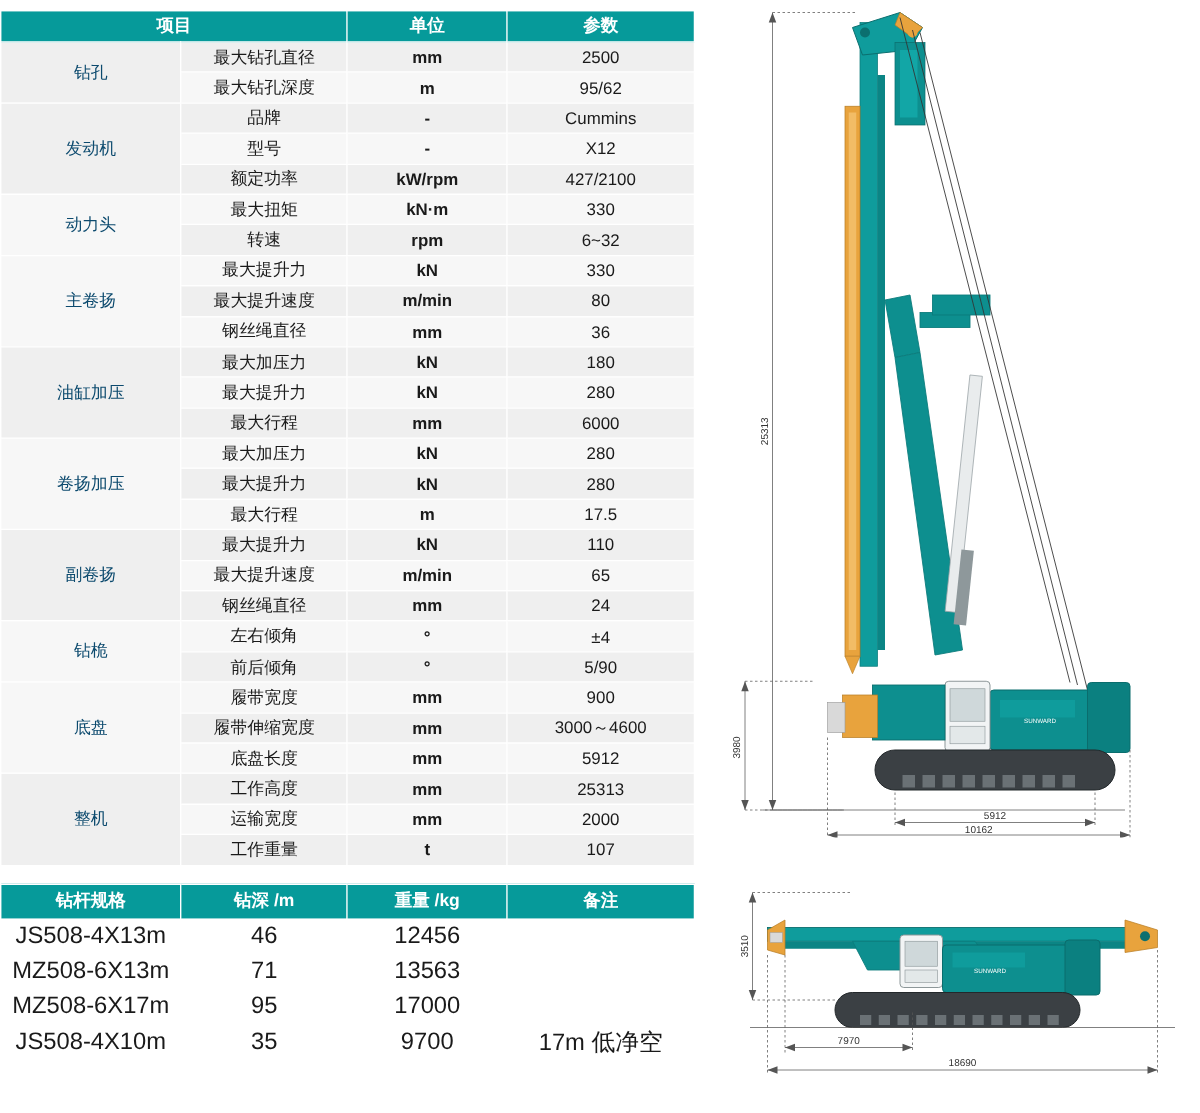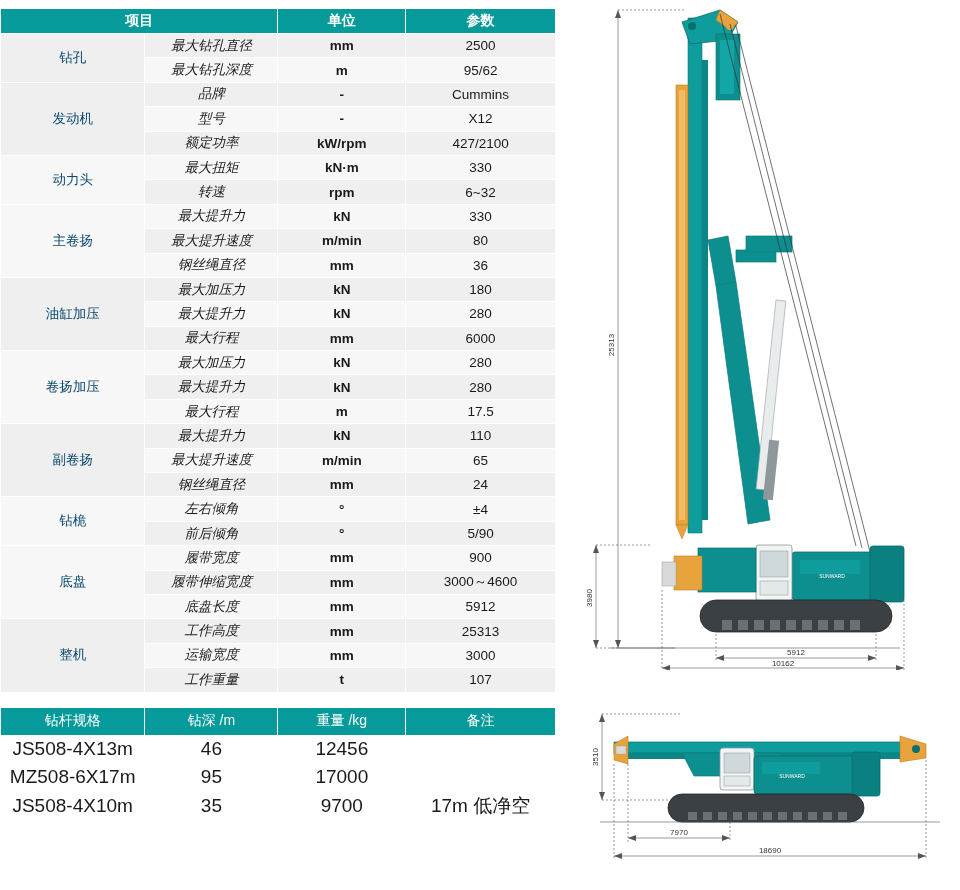--- a/index.html
+++ b/index.html
@@ -25,31 +25,31 @@
     height:23.4px;
   }
   .spec-table thead th{
     background:#069a9a;
     color:#ffffff;
     font-weight:bold;
     height:24px;
     font-size:14px;
   }
   .grp{background:#efefef;font-size:14px;color:#0c4a6e;}
-  .itm{background:#efefef;font-style:italic;}
+  .itm{background:#efefef;}
   .unit{background:#efefef;font-weight:bold;}
   .val{background:#efefef;}
   .spec-table tbody tr:nth-child(odd) td{background:#efefef;}
   .spec-table tbody tr:nth-child(even) td{background:#f7f7f7;}
   .spec-table tbody td.grp{background:#efefef;}
 
   
   .rod-table{margin-top:14px;}
   .rod-table th{
-    background:#069a9a;color:#fff;font-weight:normal;
+    background:#069a9a;color:#fff;font-weight:bold;
     font-size:14px;height:25px;border:1px solid #fff;text-align:center;
   }
   .rod-table td{
     font-size:19px;height:25px;border:1px solid #fff;text-align:center;
     background:#ffffff;
   }
   .rod-table td.first{text-align:center;}
 
   
   .right{position:absolute;left:570px;top:0;width:390px;height:890px;}
@@ -220,21 +220,21 @@
 
         <tr>
           <td class="grp" rowspan="3">整机</td>
           <td class="itm">工作高度</td>
           <td class="unit">mm</td>
           <td class="val">25313</td>
         </tr>
         <tr>
           <td class="itm">运输宽度</td>
           <td class="unit">mm</td>
-          <td class="val">3000</td>
+          <td class="val">2000</td>
         </tr>
         <tr>
           <td class="itm">工作重量</td>
           <td class="unit">t</td>
           <td class="val">107</td>
         </tr>
       </tbody>
     </table>
 
     <table class="rod-table">
@@ -250,20 +250,26 @@
           <th>钻深 /m</th>
           <th>重量 /kg</th>
           <th>备注</th>
         </tr>
       </thead>
       <tbody>
         <tr>
           <td class="first">JS508-4X13m</td>
           <td>46</td>
           <td>12456</td>
+          <td></td>
+        </tr>
+        <tr>
+          <td class="first">MZ508-6X13m</td>
+          <td>71</td>
+          <td>13563</td>
           <td></td>
         </tr>
         <tr>
           <td class="first">MZ508-6X17m</td>
           <td>95</td>
           <td>17000</td>
           <td></td>
         </tr>
         <tr>
           <td class="first">JS508-4X10m</td>

